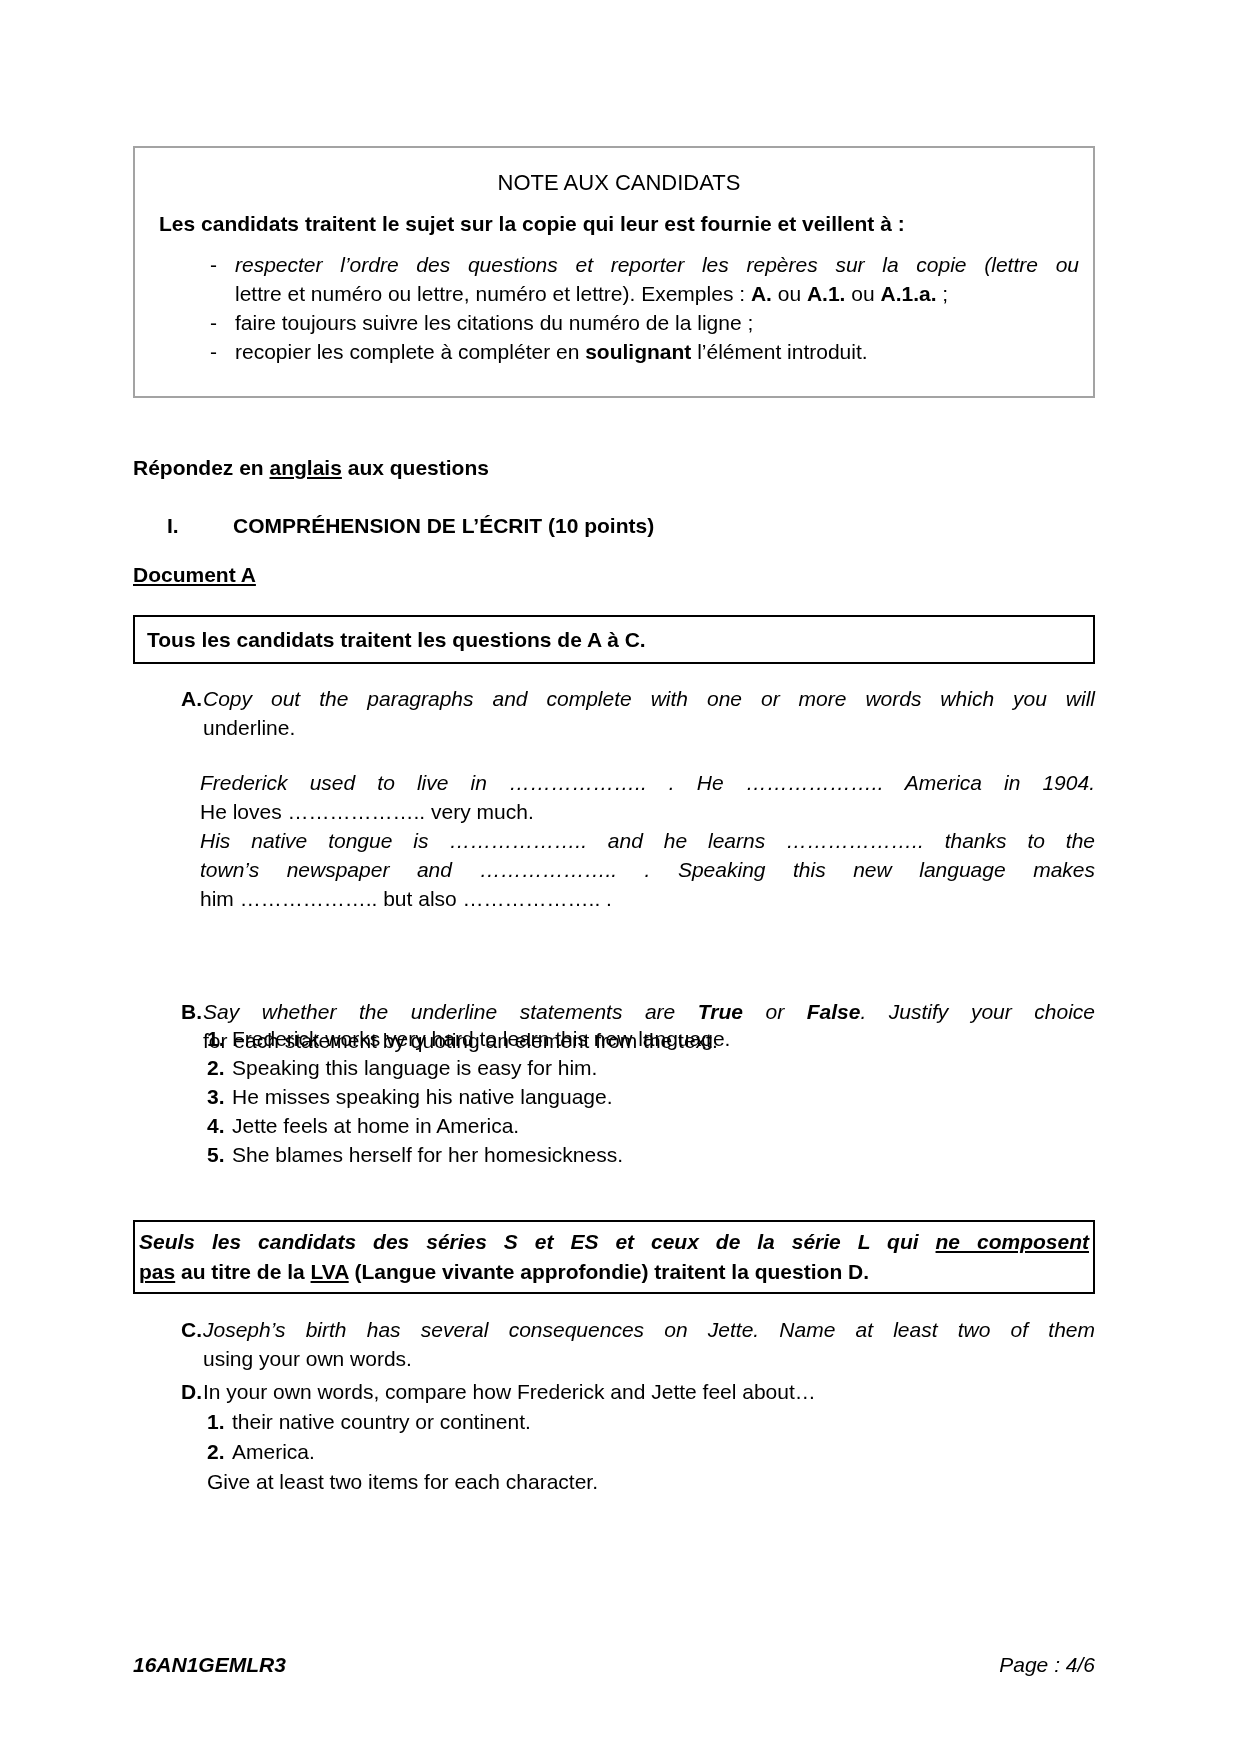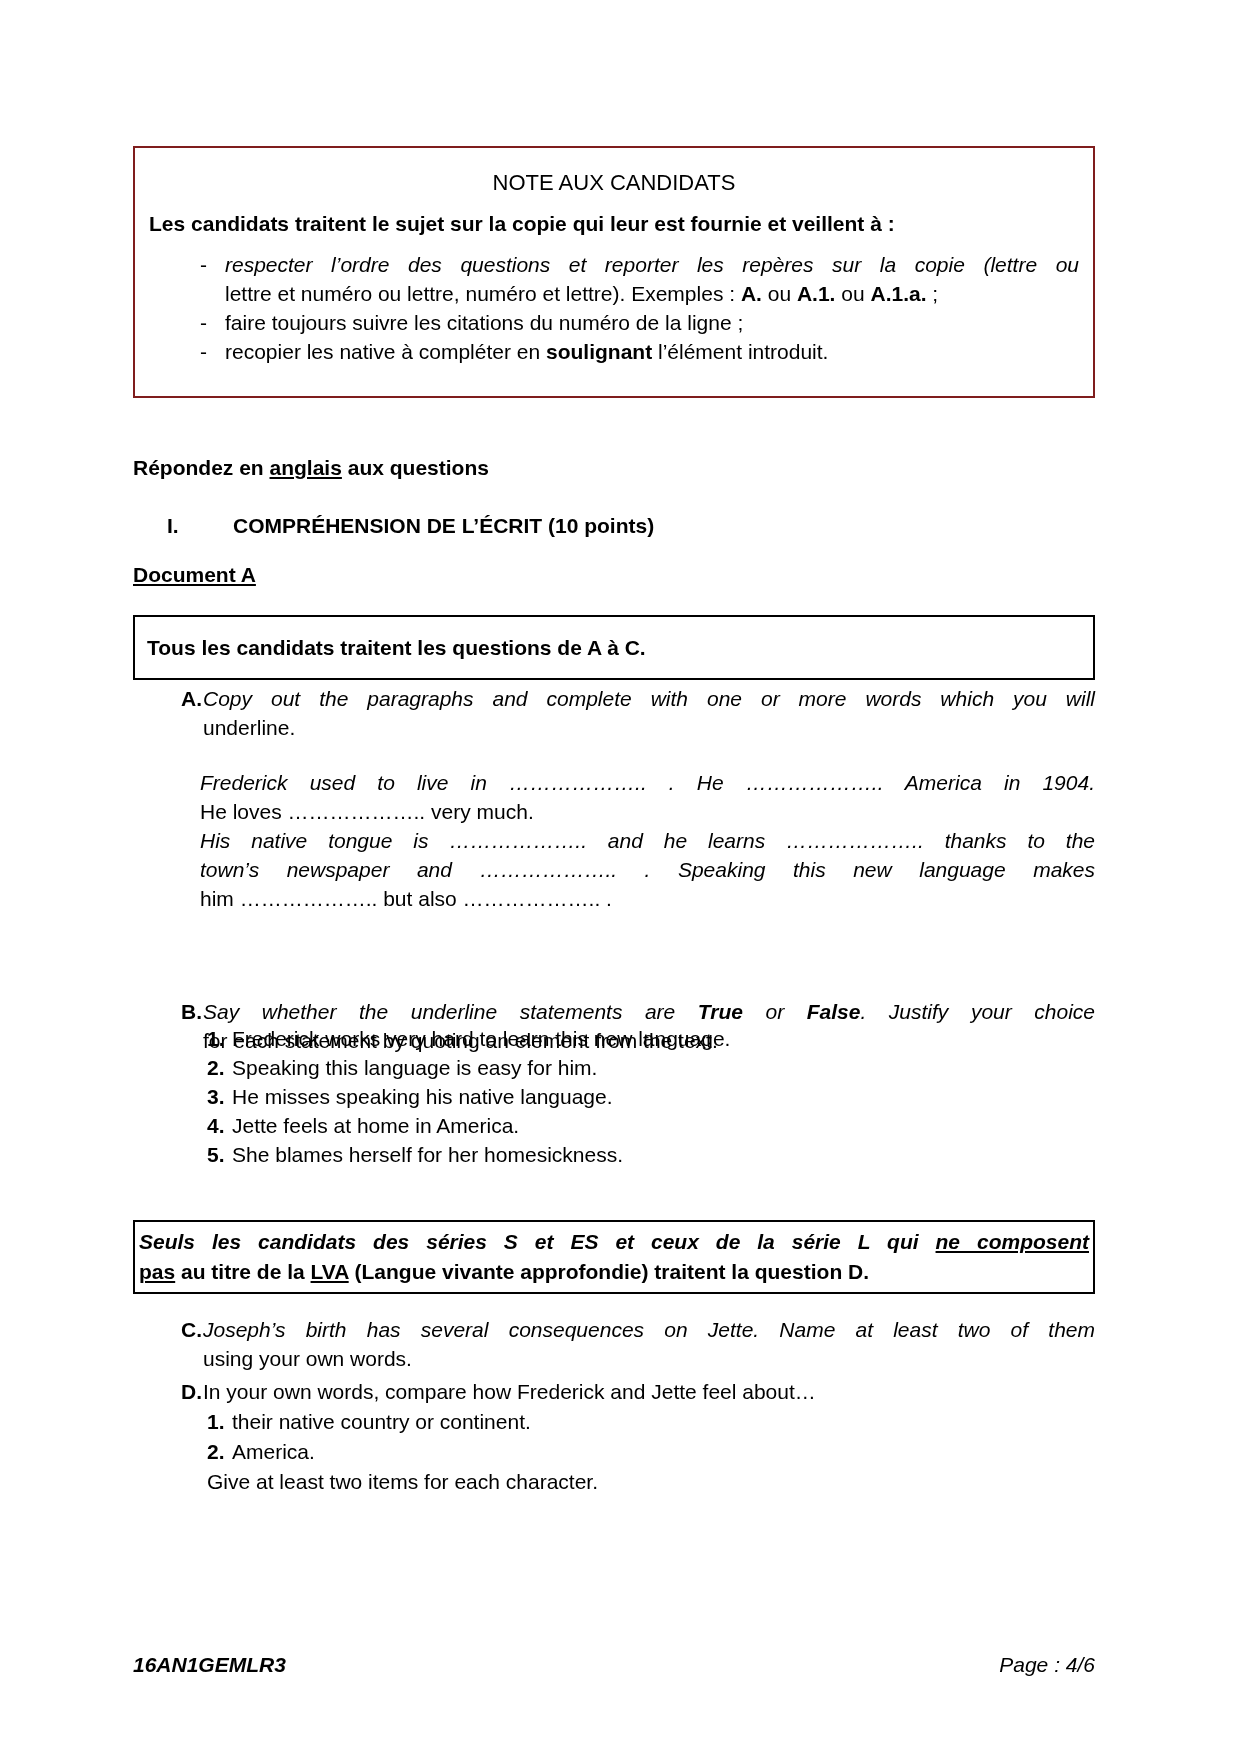--- a/index.html
+++ b/index.html
@@ -9,34 +9,34 @@
     font-family:"Liberation Sans","DejaVu Sans",sans-serif;
     font-size:21px; line-height:29px; color:#000;
   }
   .page { position:relative; width:1240px; height:1754px; background:#fff; overflow:hidden; }
   .abs { position:absolute; left:133px; width:962px; }
   .b { font-weight:bold; }
   .u { text-decoration:underline;text-align:center; }
   
   .jl { text-align:justify; text-align-last:justify;font-style:italic; }
 
-  .note-box { top:146px; height:252px; border:2px solid #7f1d1d; padding:20px 14px 0 14px; }
+  .note-box { top:146px; height:252px; border:2px solid #a3a3a3; padding:20px 14px 0 24px; }
   .note-title { text-align:center; font-size:22px; margin-bottom:12px; }
   .note-intro { font-weight:bold; margin-bottom:12px; }
   .note-item { position:relative; padding-left:76px; }
   .note-item .dash { position:absolute; left:51px; }
 
   .h-answer { top:453px; font-weight:bold; }
   .h-section { top:511px; font-weight:bold; }
   .h-section .numeral { position:absolute; left:34px; }
   .h-section .stitle { display:block; padding-left:100px; }
   .doc-label { top:560px; font-weight:bold; }
   .doc-label .u { text-decoration:underline; }
 
-  .banner { border:2px solid #000; font-weight:bold; padding:16px 12px; }
+  .banner { border:2px solid #000; font-weight:bold; padding:8px 12px; }
   .banner-ac { top:615px; }
   .banner-d  { top:1220px; line-height:30px; padding:5px 4px; }
 
   .qrow { position:relative; padding-left:70px; }
   .qmark { position:absolute; left:48px; font-weight:bold; }
   .nrow { position:relative; padding-left:99px; }
   .nnum { position:absolute; left:74px; font-weight:bold; }
 
   .qa { top:684px; }
   .qa-para { position:absolute; left:200px; top:768px; width:895px; }
@@ -62,21 +62,21 @@
         <span class="dash">-</span>
         <div class="jl">respecter l’ordre des questions et reporter les repères sur la copie (lettre ou</div>
         <div><span>lettre et numéro ou lettre, numéro et lettre). Exemples : </span><span class="b">A.</span><span> ou </span><span class="b">A.1.</span><span> ou </span><span class="b">A.1.a.</span><span> ;</span></div>
       </div>
       <div class="note-item">
         <span class="dash">-</span>
         <div>faire toujours suivre les citations du numéro de la ligne ;</div>
       </div>
       <div class="note-item">
         <span class="dash">-</span>
-        <div><span>recopier les native à compléter en </span><span class="b">soulignant</span><span> l’élément introduit.</span></div>
+        <div><span>recopier les complete à compléter en </span><span class="b">soulignant</span><span> l’élément introduit.</span></div>
       </div>
     </div>
   </div>
 
   <div class="abs h-answer"><span>Répondez en </span><span class="u">anglais</span><span> aux questions</span></div>
 
   <div class="abs h-section">
     <span class="numeral">I.</span>
     <span class="stitle">COMPRÉHENSION DE L’ÉCRIT (10 points)</span>
   </div>

